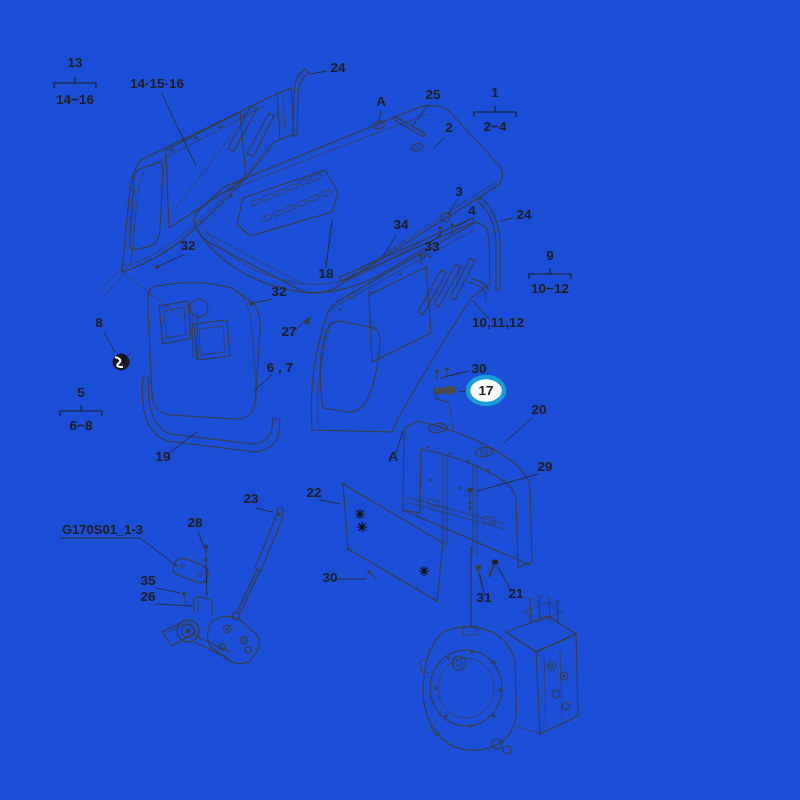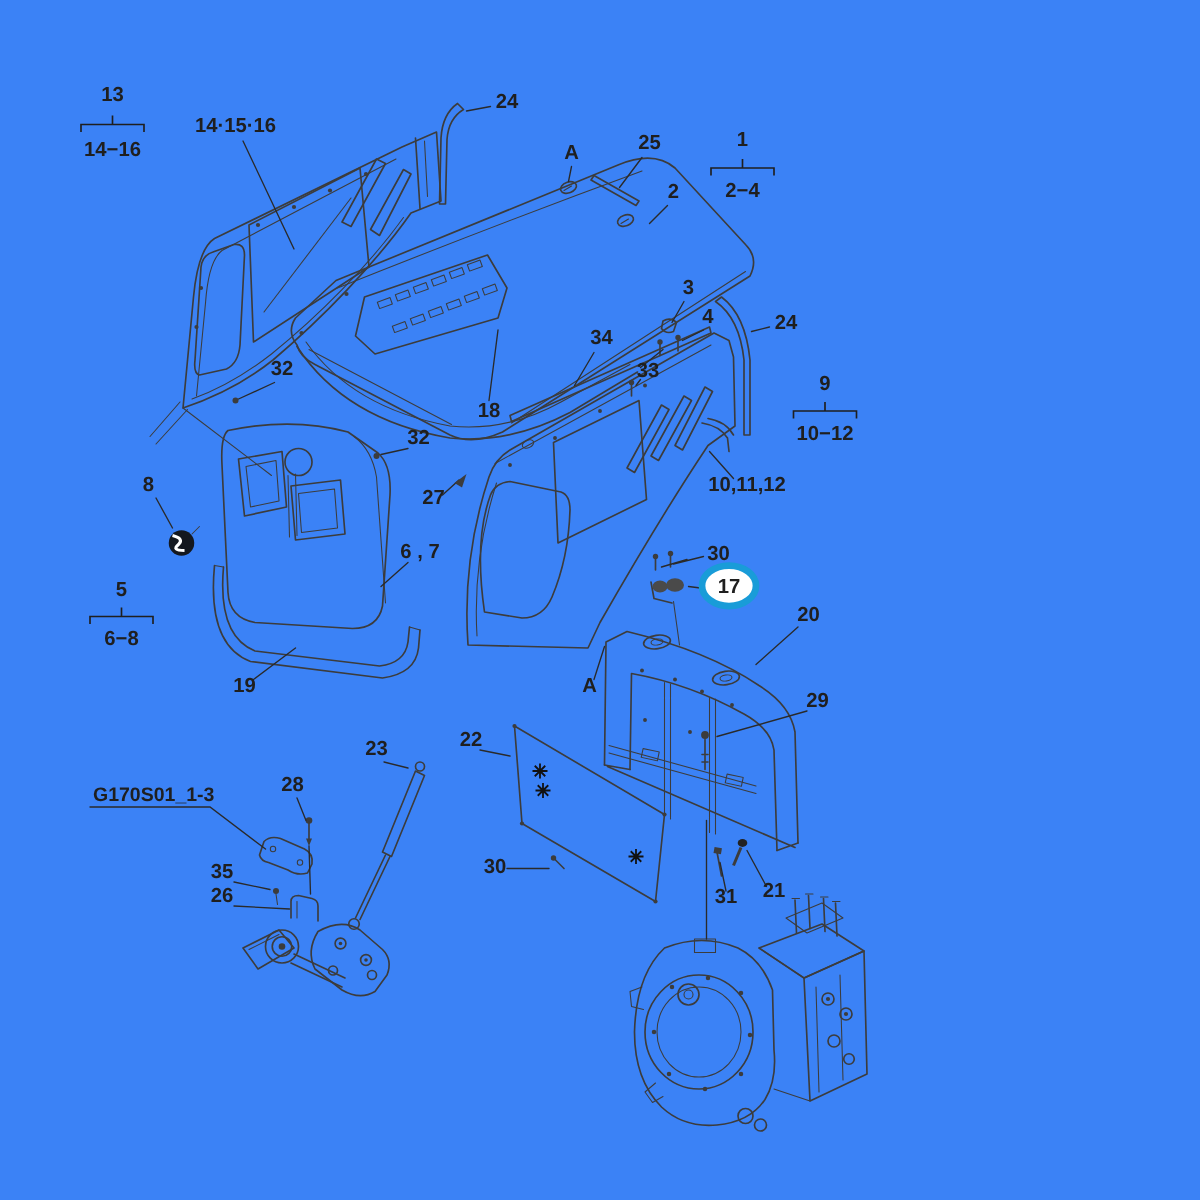--- a/index.html
+++ b/index.html
@@ -1,16 +1,16 @@
 <!DOCTYPE html>
 <html><head>
 <meta charset="utf-8">
 <style>
   html,body{margin:0;padding:0;background:#ffffff;}
-  .stage{position:relative;width:800px;height:800px;background:#3b82f6;overflow:hidden;}
+  .stage{position:relative;width:800px;height:800px;background:#1d4ed8;overflow:hidden;}
   svg{display:block;}
   .lbl{font-family:"Liberation Sans",sans-serif;font-size:13.5px;font-weight:600;fill:#1f1f1f;}
   .lbl-code{font-family:"Liberation Sans",sans-serif;font-size:13px;font-weight:600;fill:#1f1f1f;}
   .ln{stroke:#3c3c3c;fill:none;stroke-width:1.1;stroke-linecap:round;stroke-linejoin:round;}
   .thin{stroke-width:0.7;}
   .ld{stroke:#2a2a2a;fill:none;stroke-width:0.9;stroke-linecap:round;}
   .fl{fill:#3c3c3c;stroke:none;}
 </style>
 </head>
 <body>

